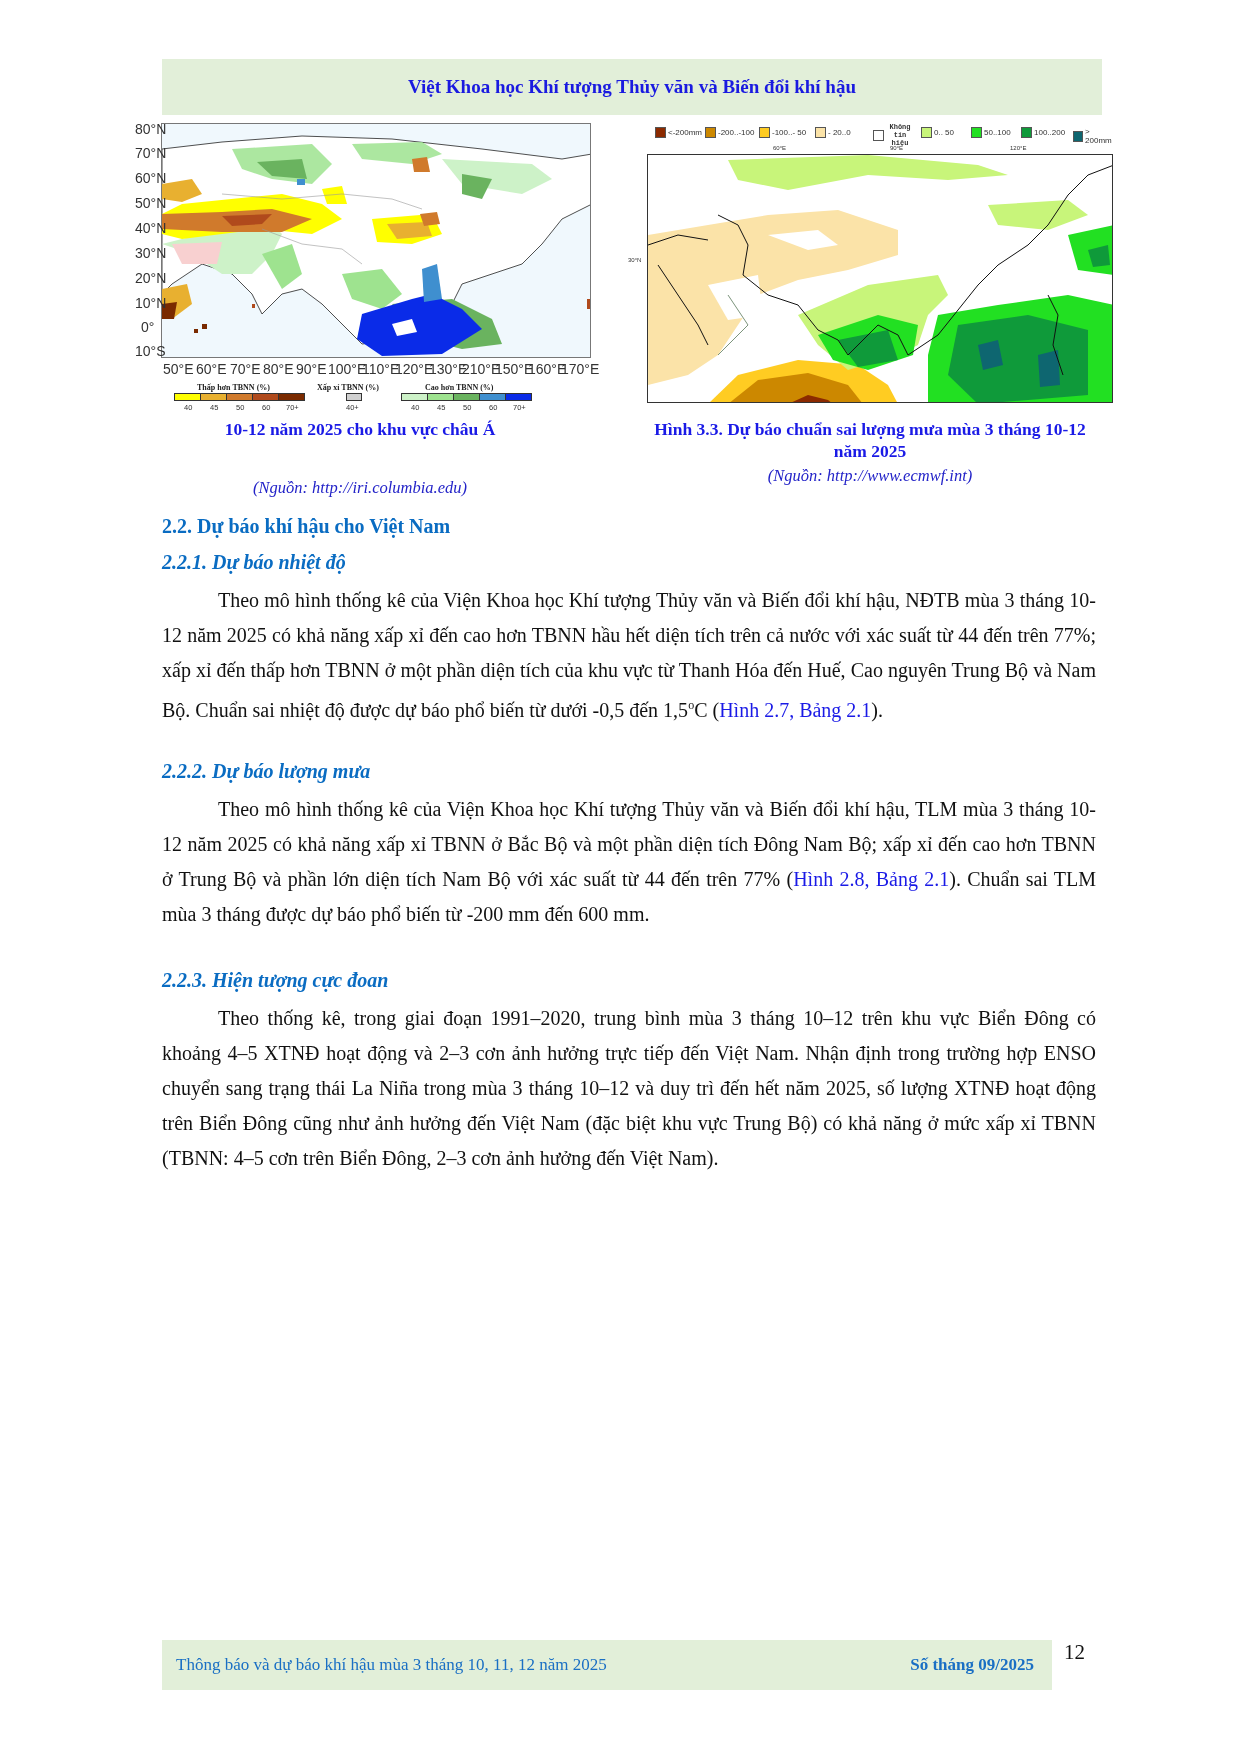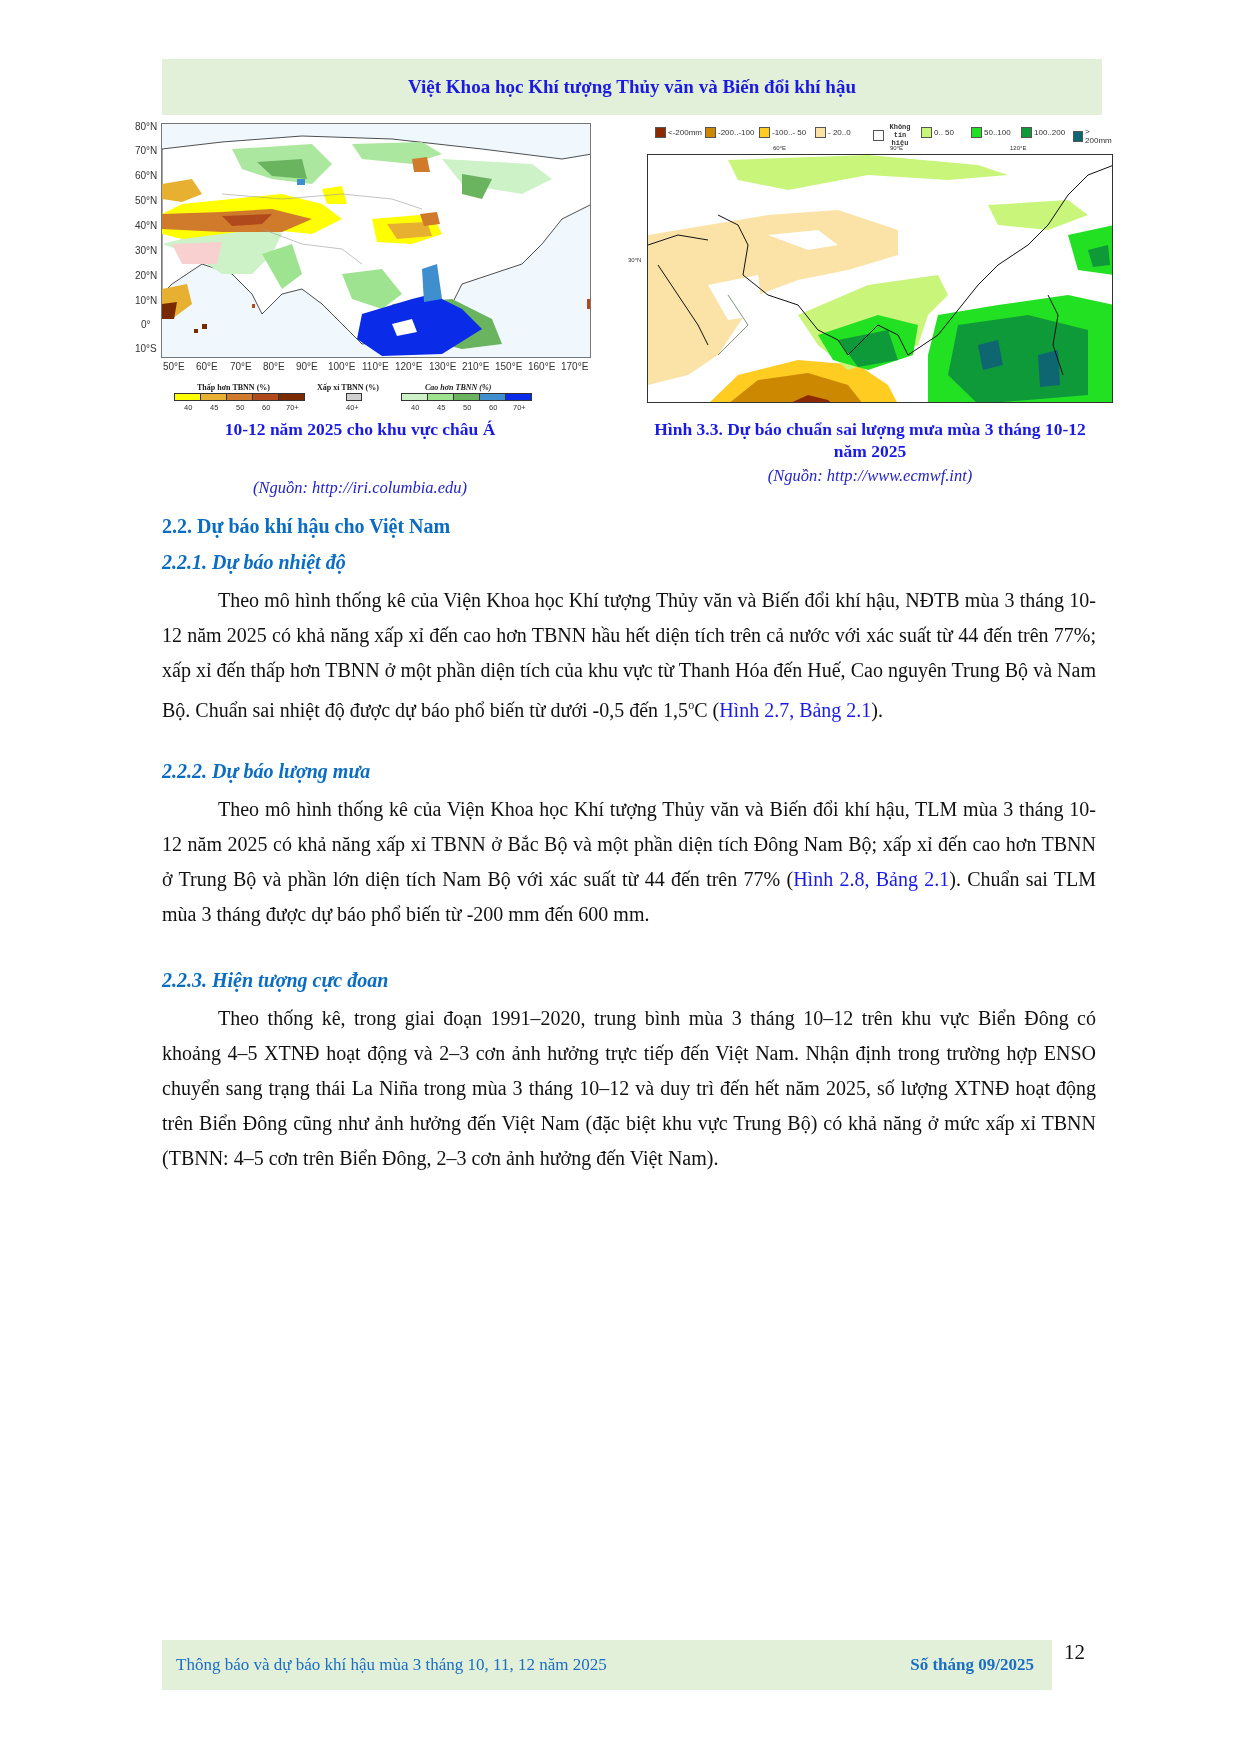--- a/index.html
+++ b/index.html
@@ -12,21 +12,21 @@
     display: flex; align-items: center; justify-content: center;
   }
   .header-title { color: #1a1ae0; font-weight: bold; font-size: 19px; }
 
   
   .fig-left { position: absolute; left: 135px; top: 123px; width: 456px; height: 285px; }
   .map-frame {
     position: absolute; background: #f0f8fd; border: 1px solid #777; overflow: hidden;
   }
   .fig-left .map-frame { left: 0; top: 0; width: 456px; height: 242px; }
-  .lat-label, .lon-label { position: absolute; font-family: "Liberation Sans", sans-serif; font-size: 10px; color: #333; }
+  .lat-label, .lon-label { position: absolute; font-family: "Liberation Sans", sans-serif; font-size: 14px; color: #333; }
 
   .legend-row { position: absolute; font-family: "Liberation Serif", serif; font-size: 8px; font-weight: bold; color: #222; }
   .swatch { position: absolute; height: 8px; border: 1px solid #333; }
   .swatch-lbl { position: absolute; font-family: "Liberation Sans", sans-serif; font-size: 7.5px; color: #333; }
 
   
   .fig-right { position: absolute; left: 640px; top: 123px; width: 480px; height: 285px; }
   .legend2 { position: absolute; left: 15px; top: 0; width: 460px; height: 20px; font-family: "Liberation Sans", sans-serif; font-size: 8px; color: #333; }
   .legend2 .item { position: absolute; top: 4px; display: flex; align-items: center; gap: 2px; }
   .legend2 .sq { width: 11px; height: 11px; border: 1px solid #555; display: inline-block; }
@@ -124,21 +124,21 @@
   <span class="lon-label" style="left:227px; top:238px;">110°E</span>
   <span class="lon-label" style="left:260px; top:238px;">120°E</span>
   <span class="lon-label" style="left:294px; top:238px;">130°E</span>
   <span class="lon-label" style="left:327px; top:238px;">210°E</span>
   <span class="lon-label" style="left:360px; top:238px;">150°E</span>
   <span class="lon-label" style="left:393px; top:238px;">160°E</span>
   <span class="lon-label" style="left:426px; top:238px;">170°E</span>
 
   <span class="legend-row" style="left:62px; top:260px;">Thấp hơn TBNN (%)</span>
   <span class="legend-row" style="left:182px; top:260px;">Xấp xỉ TBNN (%)</span>
-  <span class="legend-row" style="left:290px; top:260px;font-style:italic;">Cao hơn TBNN (%)</span>
+  <span class="legend-row" style="left:290px; top:260px;">Cao hơn TBNN (%)</span>
 
   <div class="swatch" style="left:39px; top:270px; width:27px; background:#ffff00;"></div>
   <div class="swatch" style="left:65px; top:270px; width:27px; background:#e8b030;"></div>
   <div class="swatch" style="left:91px; top:270px; width:27px; background:#d07a2c;"></div>
   <div class="swatch" style="left:117px; top:270px; width:27px; background:#b04a1c;"></div>
   <div class="swatch" style="left:143px; top:270px; width:27px; background:#7a2a00;"></div>
   <span class="swatch-lbl" style="left:49px; top:280px;">40</span>
   <span class="swatch-lbl" style="left:75px; top:280px;">45</span>
   <span class="swatch-lbl" style="left:101px; top:280px;">50</span>
   <span class="swatch-lbl" style="left:127px; top:280px;">60</span>

